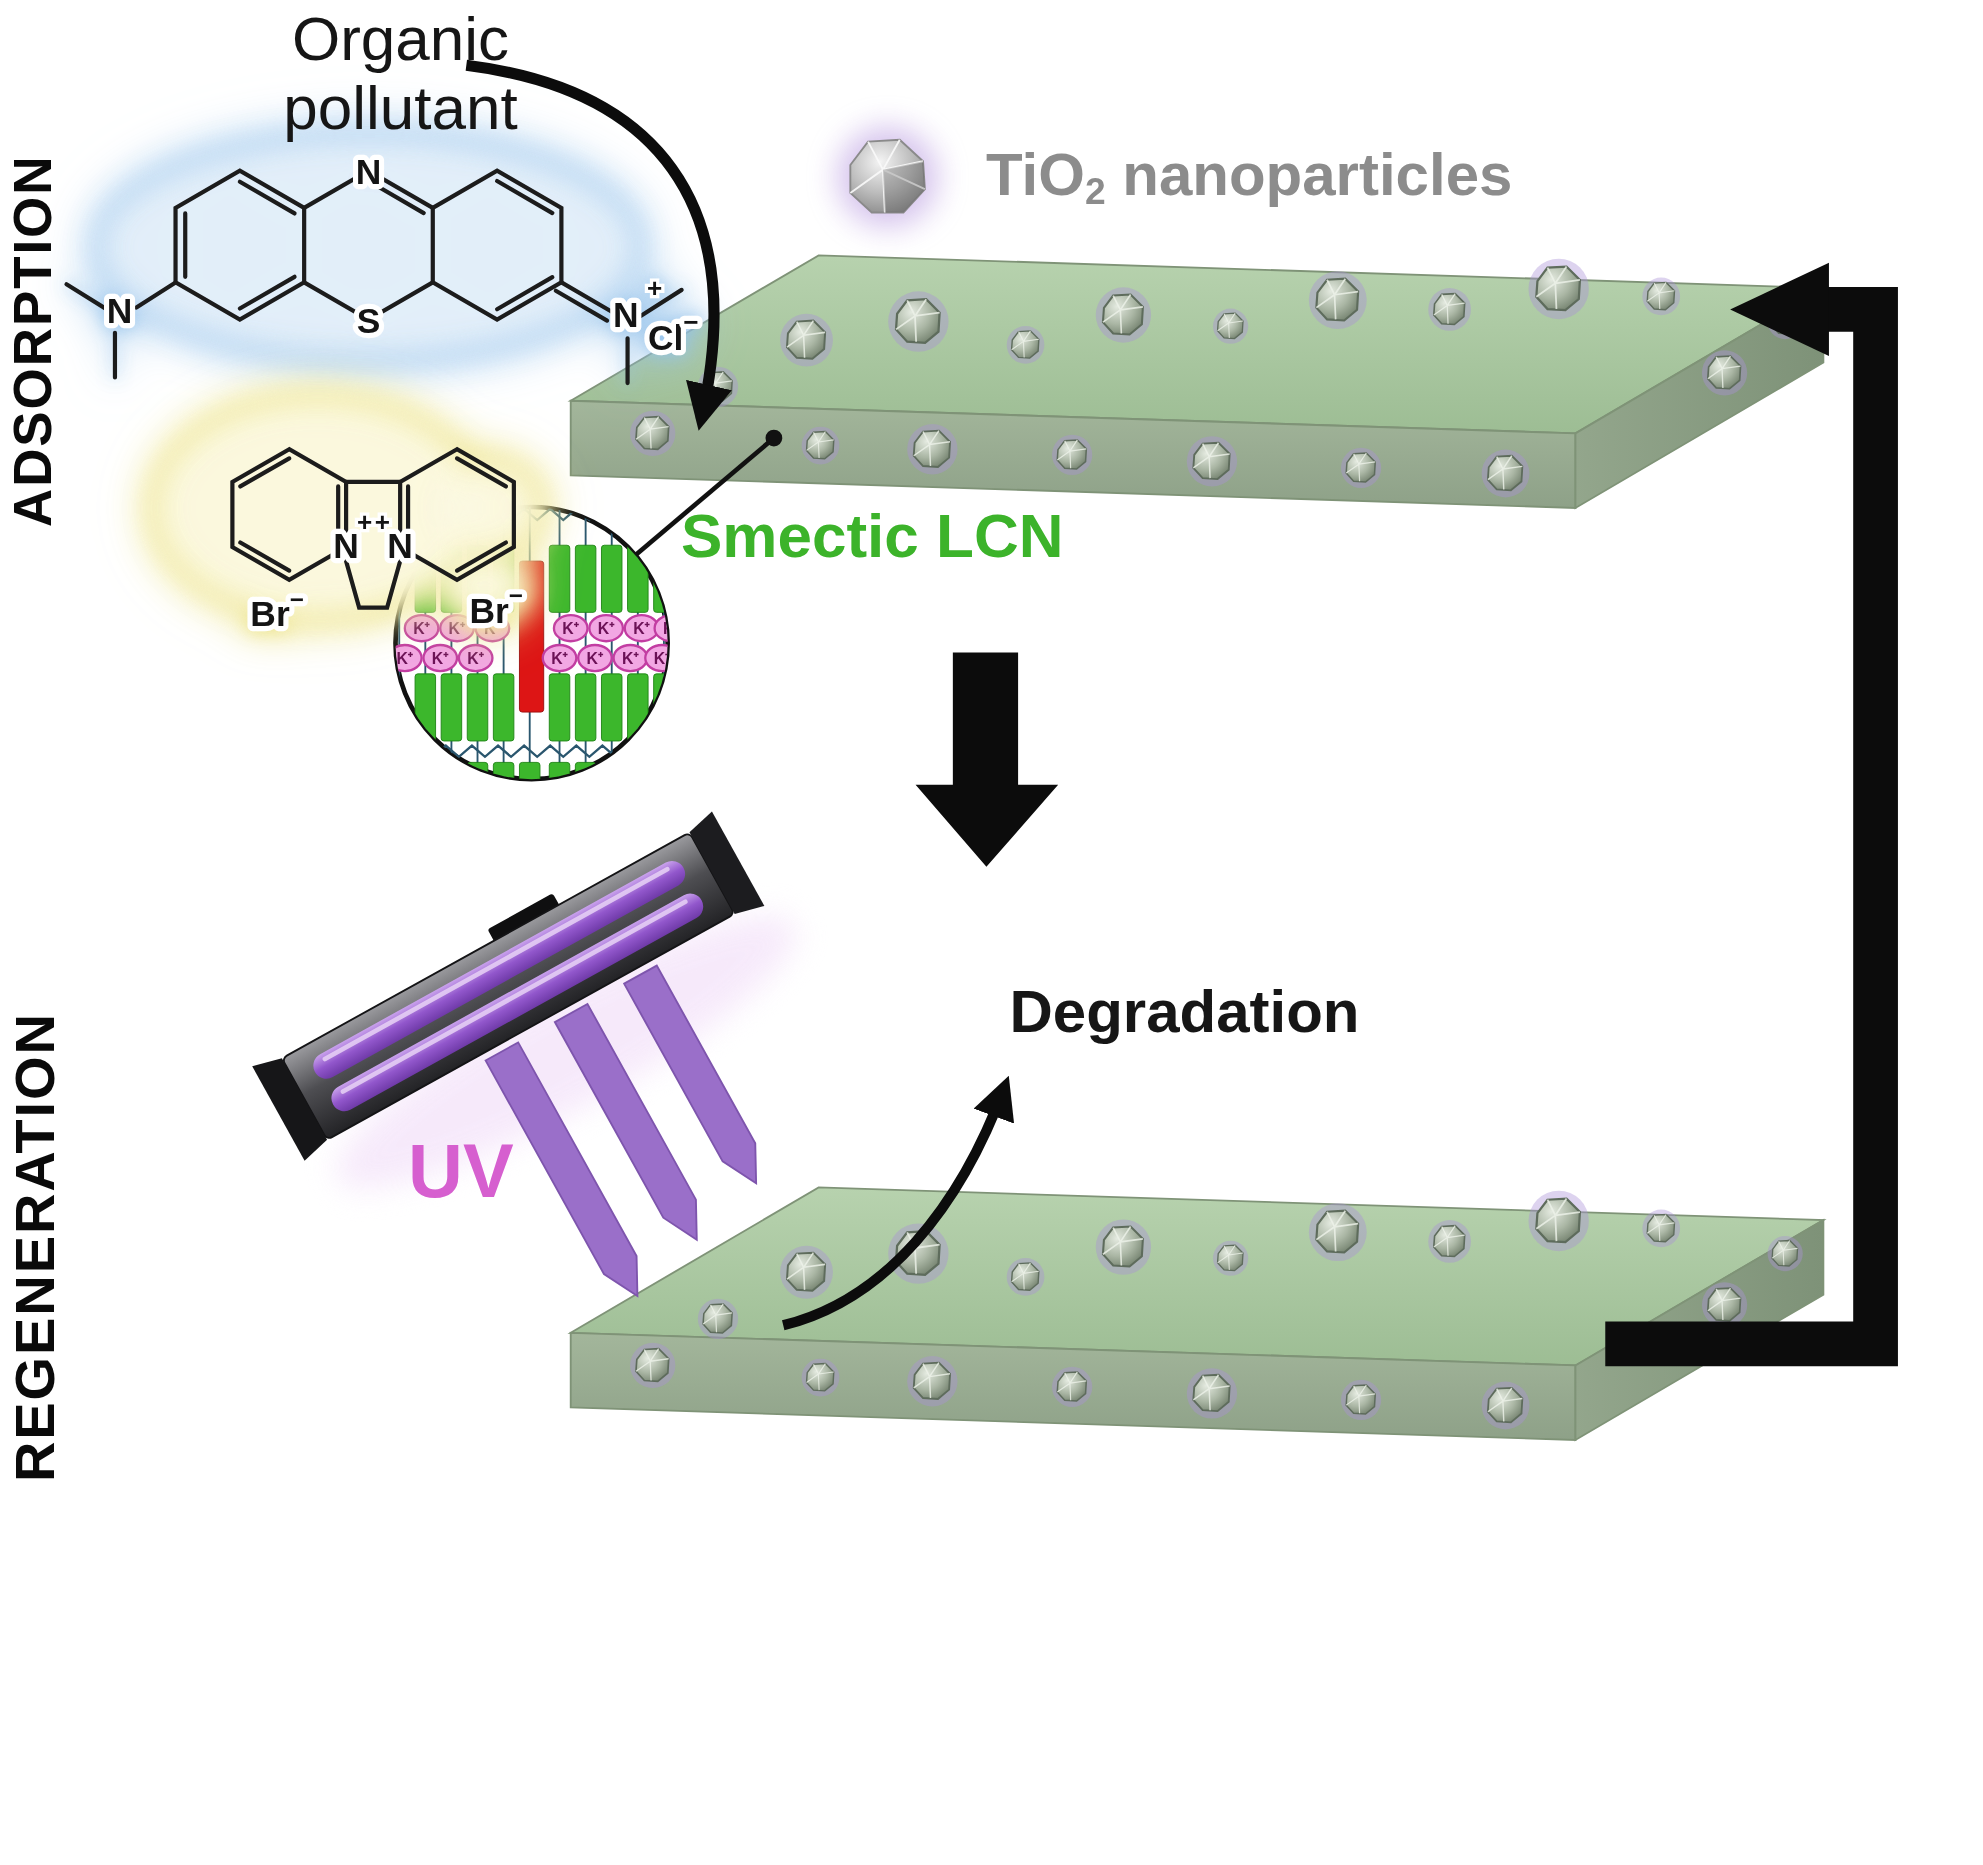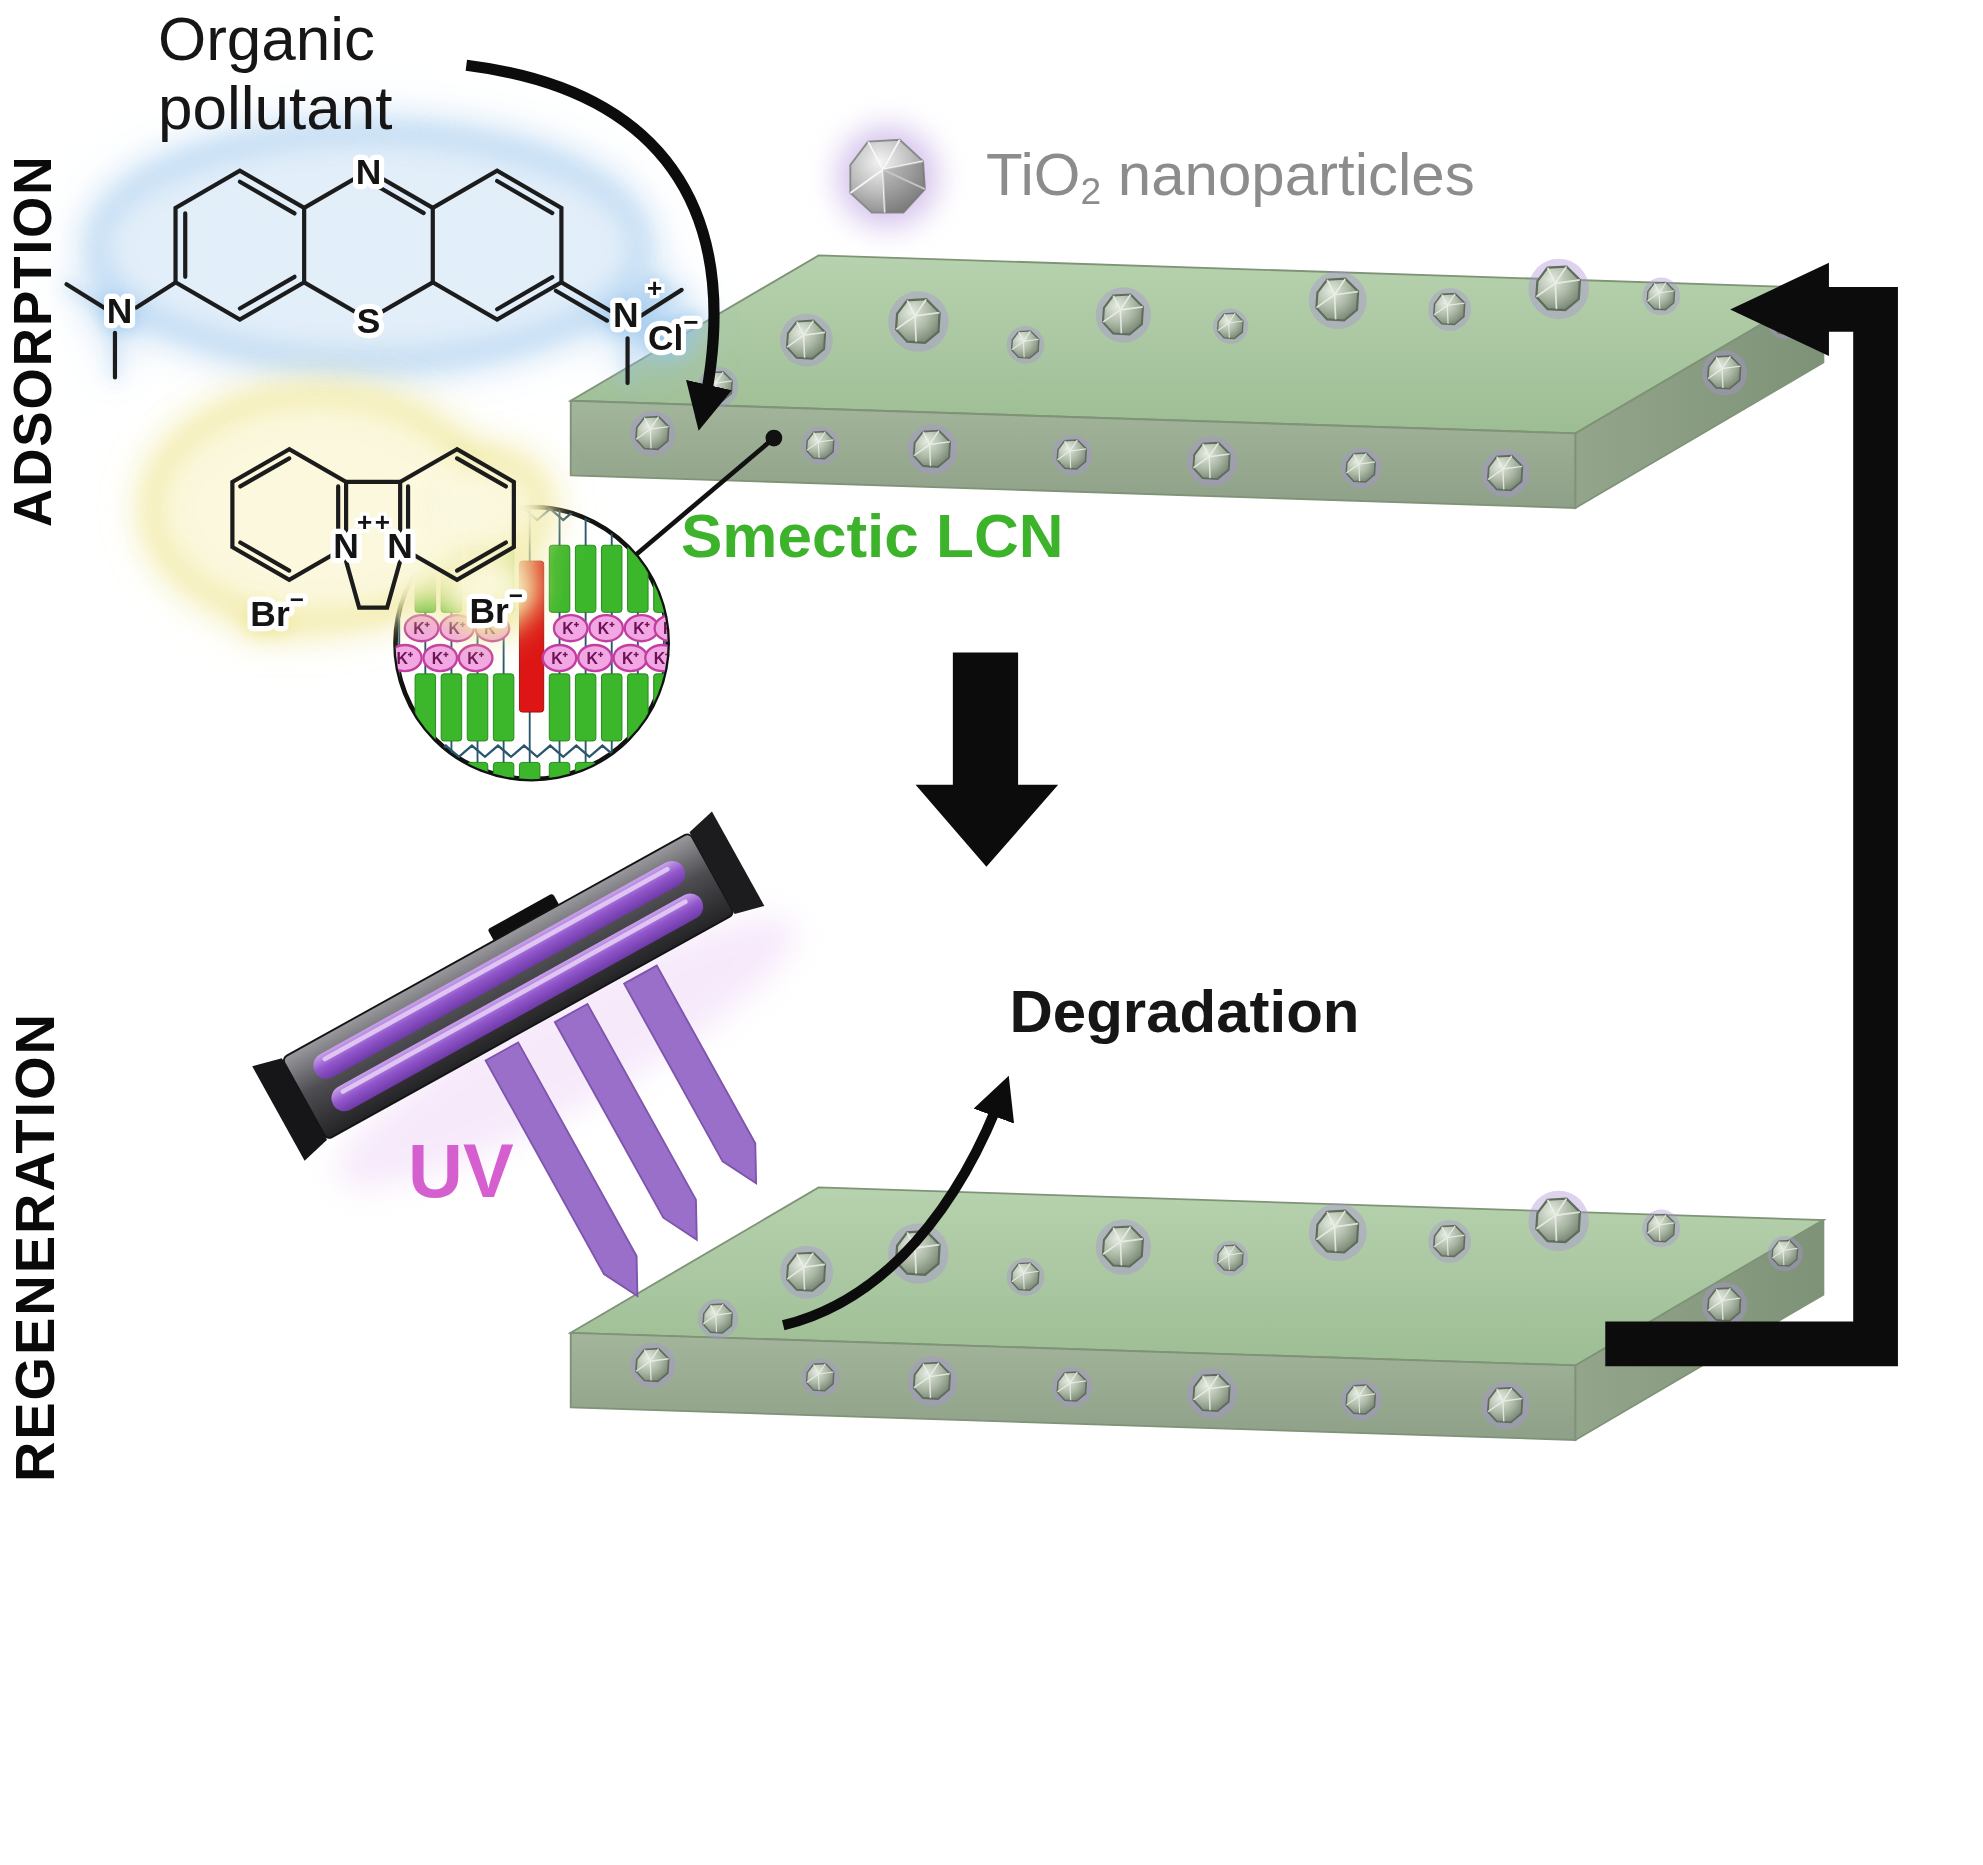--- a/index.html
+++ b/index.html
@@ -10,23 +10,23 @@
 
   .txt { position:absolute; color:#161616; }
   .vlabel {
     position:absolute; left:1.9px; width:73px;
     writing-mode:vertical-rl; transform:rotate(180deg);
     text-align:center; font-weight:800; letter-spacing:1.9px; color:#0a0a0a;
   }
   #adsorption-label   { top:82px;  height:517px; font-size:53px; }
   #regeneration-label { top:886px; height:722px; font-size:56px; }
 
-  #organic-pollutant { left:158px; top:3.7px; width:485px; 
+  #organic-pollutant { left:158px; top:3.7px; width:485px; text-align:center;
                        font-size:62px; line-height:1.12; font-weight:500; }
-  #tio2-label { left:986px; top:140px; font-size:60px; font-weight:400;
+  #tio2-label { left:986px; top:140px; font-size:60px; font-weight:700;
                 color:var(--tio2_gray,#8c8c8c); }
   #tio2-label sub { font-size:0.62em; vertical-align:-0.25em; }
   #smectic-label { left:681px; top:500px; font-size:62px; font-weight:700;
                    color:var(--smectic_green,#3cb32a); }
   #uv-label { left:408px; top:1107px; font-size:76px; font-weight:800;
               color:var(--uv_pink,#d65fcf);margin-top:20px; }
   #degradation-label { left:970px; top:977px; width:429px; text-align:center;
                        font-size:60px; line-height:1.15; font-weight:700; }
 
   .atom   { font:600 38px "Liberation Sans",sans-serif; fill:#141414;

